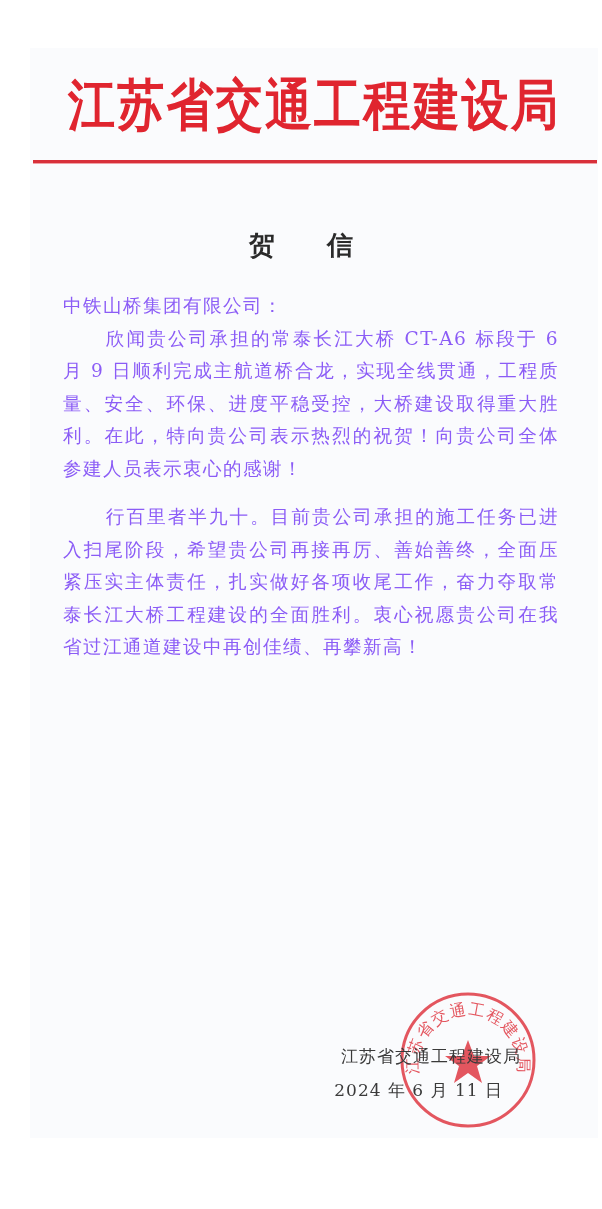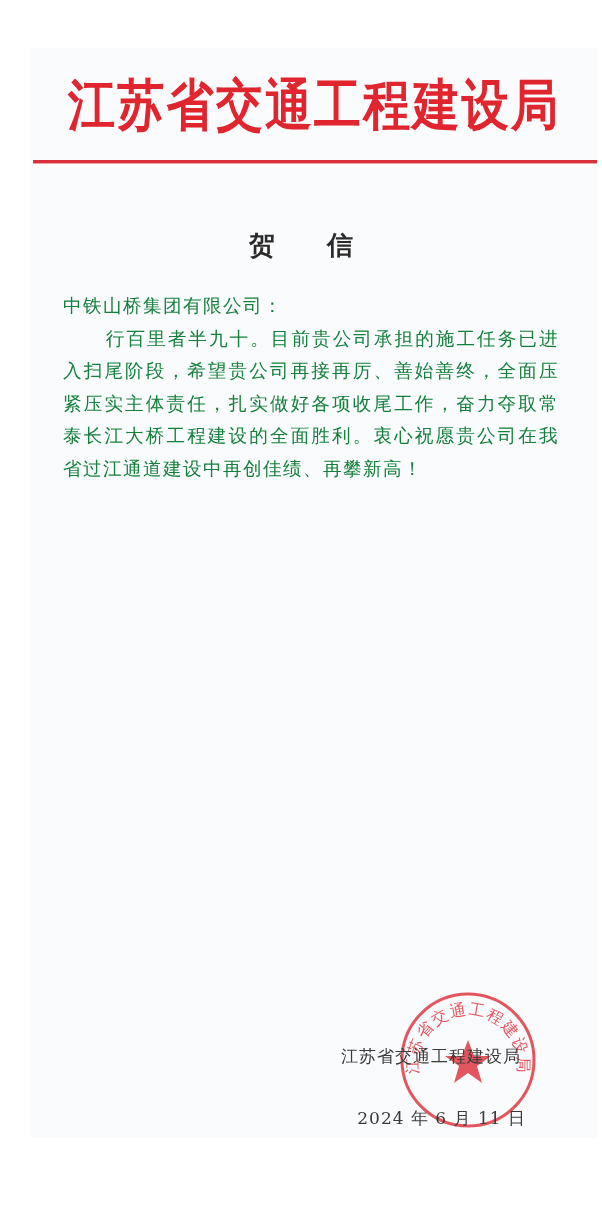--- a/index.html
+++ b/index.html
@@ -61,51 +61,51 @@
       font-size: 26px;
       font-weight: bold;
       color: #2a2a2a;
       letter-spacing: 0;
     }
     .body-text {
       position: absolute;
       left: 63px;
       top: 290px;
       width: 496px;
-      color: #15803d;
+      color: #8b5cf6;
       font-size: 18.6px;
       line-height: 32.5px;
       letter-spacing: 1.4px;
     }
     .salutation {
       margin: 0 0 0 0;
       height: 32.5px;
       white-space: nowrap;
     }
     .para {
       margin: 0;
       text-indent: 2.3em;
       text-align: justify;
       text-align-last: left;
     }
     .para + .para { }
-    .para-3 { margin-top: 0; }
+    .para-3 { margin-top: 16px; }
     .signature {
       position: absolute;
       left: 366px;
       top: 1040px;
       width: 200px;
       color: #3a3a3a;
       font-size: 17px;
       line-height: 32px;
       text-align: right;
       letter-spacing: 1px;
     }
     .sig-org { position: absolute; right: 45px; top: 0; white-space: nowrap; }
-    .sig-date { position: absolute; right: 40px; top: 34px; white-space: nowrap; margin-top: 28px; }
+    .sig-date { position: absolute; right: 63px; top: 34px; white-space: nowrap; }
     .seal {
       position: absolute;
       left: 398px;
       top: 990px;
       width: 140px;
       height: 140px;
       pointer-events: none;
       opacity: 0.85;
     }
   </style>
@@ -117,20 +117,21 @@
 <div class="masthead-title">江苏省交通工程建设局</div>
 <div class="red-rule"></div>
 
 <div class="doc-title">
   <span>贺</span>
   <span>信</span>
 </div>
 
 <div class="body-text">
   <p class="salutation">中铁山桥集团有限公司：</p>
+  <p class="para">欣闻贵公司承担的常泰长江大桥 CT-A6 标段于 6 月 9 日顺利完成主航道桥合龙，实现全线贯通，工程质量、安全、环保、进度平稳受控，大桥建设取得重大胜利。在此，特向贵公司表示热烈的祝贺！向贵公司全体参建人员表示衷心的感谢！</p>
   <p class="para para-3">行百里者半九十。目前贵公司承担的施工任务已进入扫尾阶段，希望贵公司再接再厉、善始善终，全面压紧压实主体责任，扎实做好各项收尾工作，奋力夺取常泰长江大桥工程建设的全面胜利。衷心祝愿贵公司在我省过江通道建设中再创佳绩、再攀新高！</p>
 </div>
 
 <svg class="seal" viewBox="0 0 140 140">
   <defs>
     <path id="sealArc" d="M 28 102 A 50 50 0 1 1 112 102"></path>
   </defs>
   <circle cx="70" cy="70" r="66" fill="none" stroke="#e03a44" stroke-width="3"></circle>
   <text font-size="16" fill="#e03a44" font-family="DejaVu Serif, serif" letter-spacing="1.5">
     <textPath href="#sealArc" startOffset="50%" text-anchor="middle">江苏省交通工程建设局</textPath>

